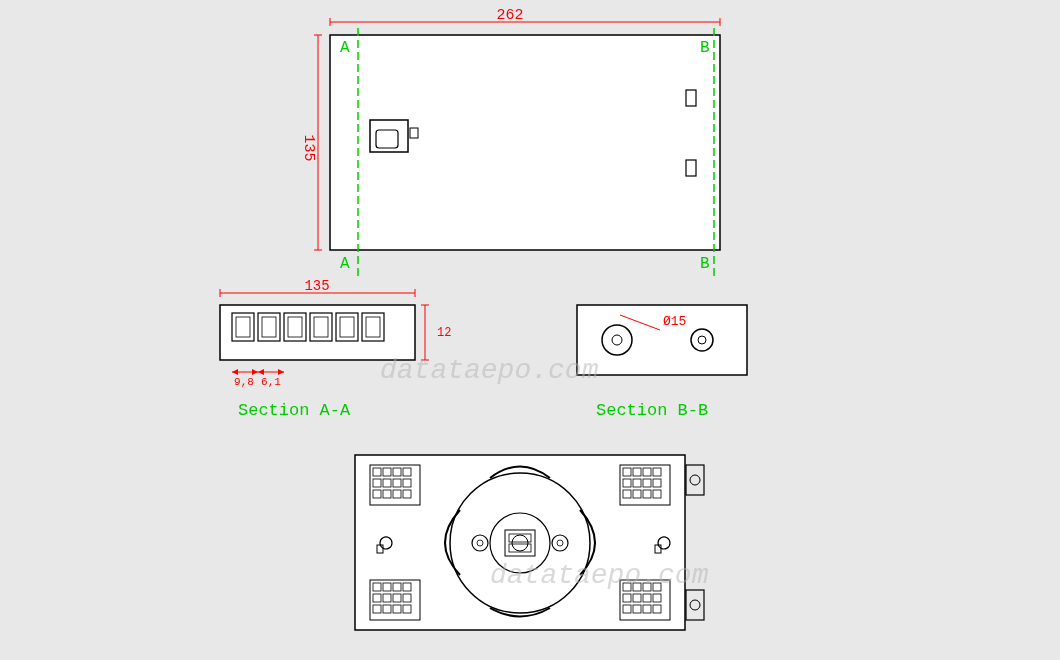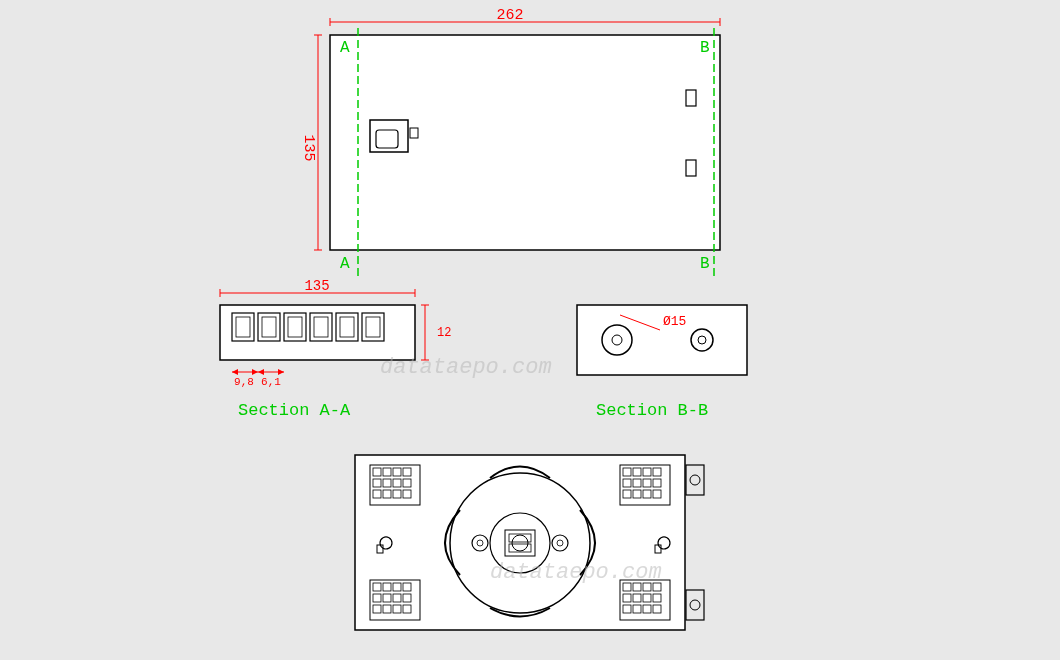--- a/index.html
+++ b/index.html
@@ -20,21 +20,21 @@
     svg {
       position: absolute;
       top: 0;
       left: 0;
       width: 1060px;
       height: 660px;
     }
     .watermark {
       position: absolute;
       color: rgba(180,180,180,0.5);
-      font-size: 22px;
+      font-size: 28px;
       font-style: italic;
       pointer-events: none;
       z-index: 10;
     }
     .wm1 { top: 355px; left: 380px; }
     .wm2 { top: 560px; left: 490px; }
   </style>
 </head>
 <body>
 

